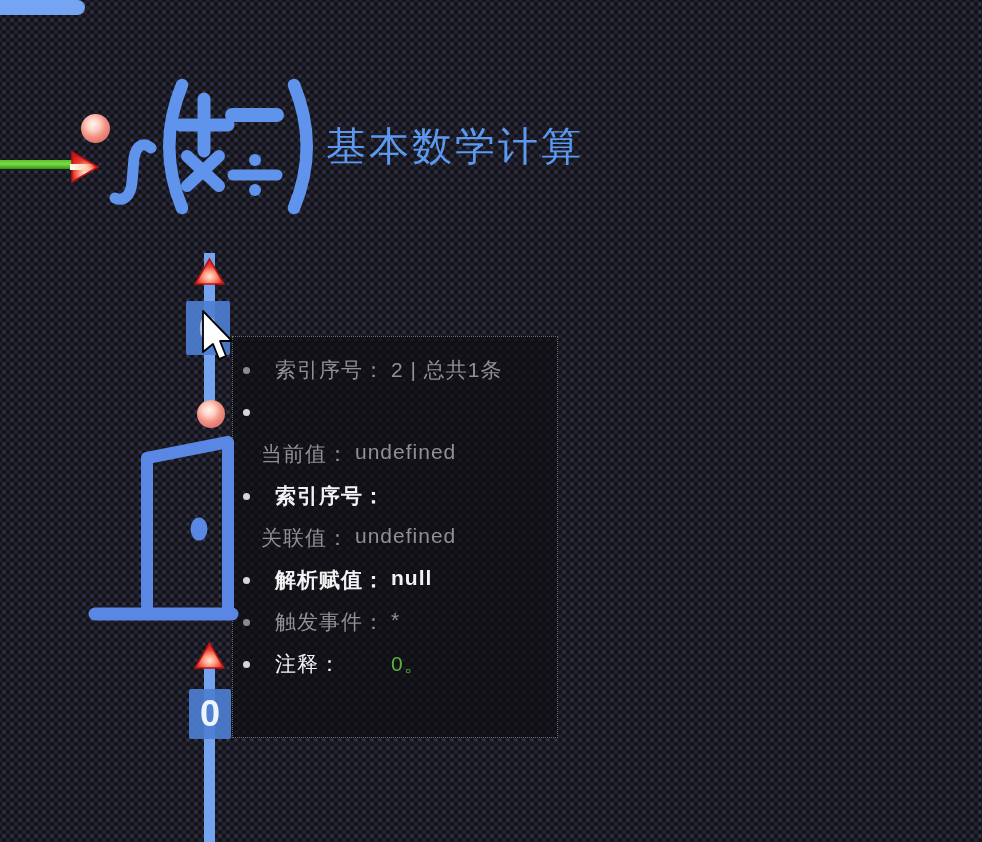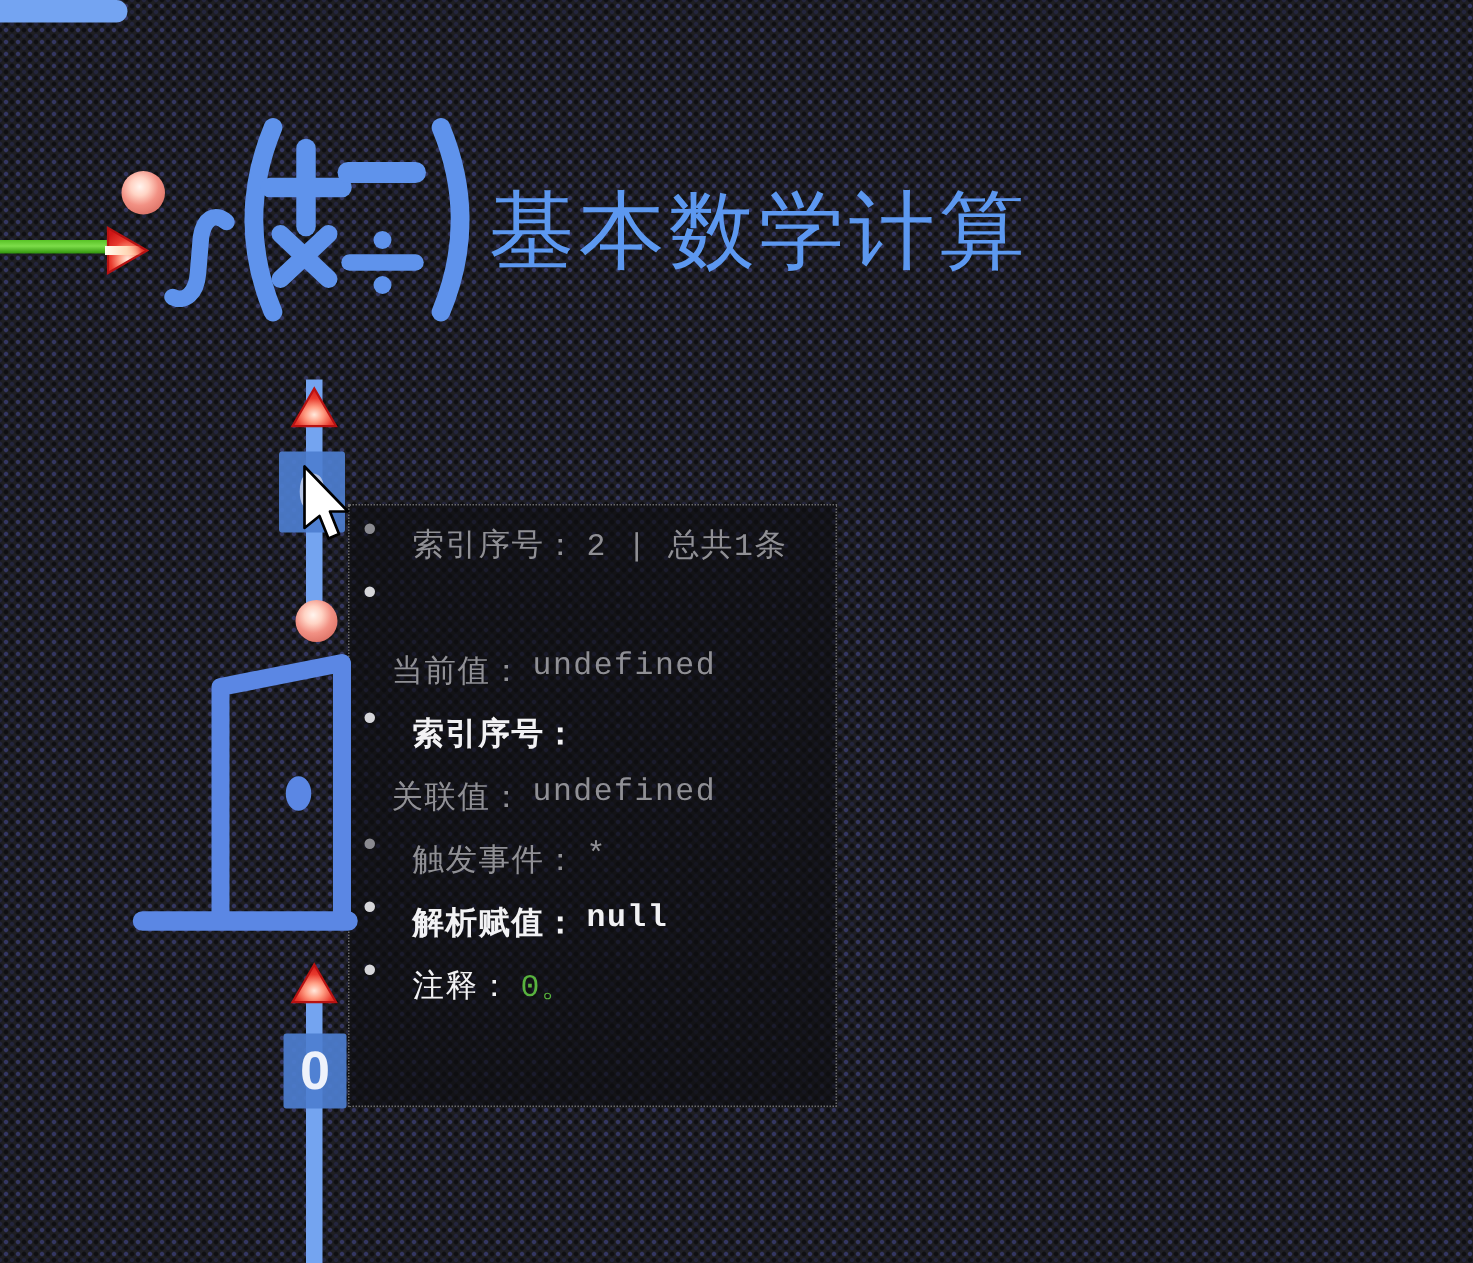--- a/index.html
+++ b/index.html
@@ -21,50 +21,50 @@
   .ball{width:29px;height:29px;border-radius:50%;
     background:radial-gradient(circle at 42% 36%, #fff4ee 0%, #ffd3c4 24%, #f29184 50%, #e0776b 74%, #d0675c 100%);}
   .ball1{left:81;top:114;}
   .ball1{left:81px;top:114px;}
   .ball2{left:197px;top:400px;width:28px;height:28px;}
   .line-green-h{left:0;top:160px;width:75px;height:9px;
     background:linear-gradient(180deg,#58c226 0%,#7ddd4a 45%,#2f930b 100%);}
 
   
   .logo-svg{left:106px;top:70px;}
-  .page-title{left:326px;top:126px;font-size:57px;line-height:1;color:#5c98f0;
+  .page-title{left:326px;top:126px;font-size:40px;line-height:1;color:#5c98f0;
     letter-spacing:3px;font-weight:400;white-space:nowrap;}
 
   
   .vline{width:11px;background:#74a4f0;}
   .vline1{left:204px;top:253px;height:162px;}
   .vline2{left:204px;top:660px;height:182px;}
 
   
   .edge-badge{width:44px;background:rgba(77,126,208,0.92);border-radius:2px;
     display:flex;align-items:center;justify-content:center;font-weight:bold;}
   .badge1{left:186px;top:301px;height:54px;font-size:34px;color:#b4c4e6;}
   .badge2{left:189px;top:689px;width:42px;height:50px;font-size:36px;color:#eef2fb;}
 
   
   .tooltip{left:232px;top:336px;width:326px;height:402px;box-sizing:border-box;
     background:rgba(13,13,17,0.66);border:1px dotted #6a6a6a;padding-top:12px;}
   .tt-header{height:44px;display:flex;align-items:center;padding-left:12px;
     font-size:22px;color:#cfcfd3;letter-spacing:1px;}
-  .tt-row{position:relative;height:42px;display:flex;
-    font-size:21px;letter-spacing:1px;white-space:nowrap;font-family:Liberation Mono, monospace;}
+  .tt-row{position:relative;height:42px;display:flex;align-items:center;
+    font-size:21px;letter-spacing:1px;white-space:nowrap;}
   .tt-row .bullet{position:absolute;left:10px;width:7px;height:7px;border-radius:50%;}
   .bullet-white{background:#d6d6da;}
   .bullet-gray{background:#8a8a90;}
   .tt-row .txt{margin-left:42px;display:flex;}
   .tt-row.indent .txt{margin-left:28px;}
   .val{margin-left:6px;}
   .g{color:#909095;}
   .b{color:#f2f2f4;font-weight:bold;}
-  .w{color:#f2f2f4;}
+  .w{color:#f2f2f4;gap:44px;}
   .green{color:#58b33e;}
 </style>
 </head>
 <body>
 
 <div class="canvas">
 
   <svg width="0" height="0" style="position:absolute">
     <defs>
       <radialGradient id="redGrad" cx="50%" cy="70%" r="70%">
@@ -148,31 +148,31 @@
           <span class="val"></span>
         </span>
     </div>
     <div class="tt-row indent">
       <span class="txt g">
           <span>关联值：</span>
           <span class="val">undefined</span>
         </span>
     </div>
     <div class="tt-row">
+      <span class="bullet bullet-white"></span>
+      <span class="txt b">
+          <span>解析赋值：</span>
+          <span class="val">null</span>
+        </span>
+    </div>
+    <div class="tt-row">
       <span class="bullet bullet-gray"></span>
       <span class="txt g">
           <span>触发事件：</span>
           <span class="val">*</span>
-        </span>
-    </div>
-    <div class="tt-row">
-      <span class="bullet bullet-white"></span>
-      <span class="txt b">
-          <span>解析赋值：</span>
-          <span class="val">null</span>
         </span>
     </div>
     <div class="tt-row">
       <span class="bullet bullet-white"></span>
       <span class="txt w">
           <span>注释：</span>
           <span class="val green">0。</span>
         </span>
     </div>
   </div>

